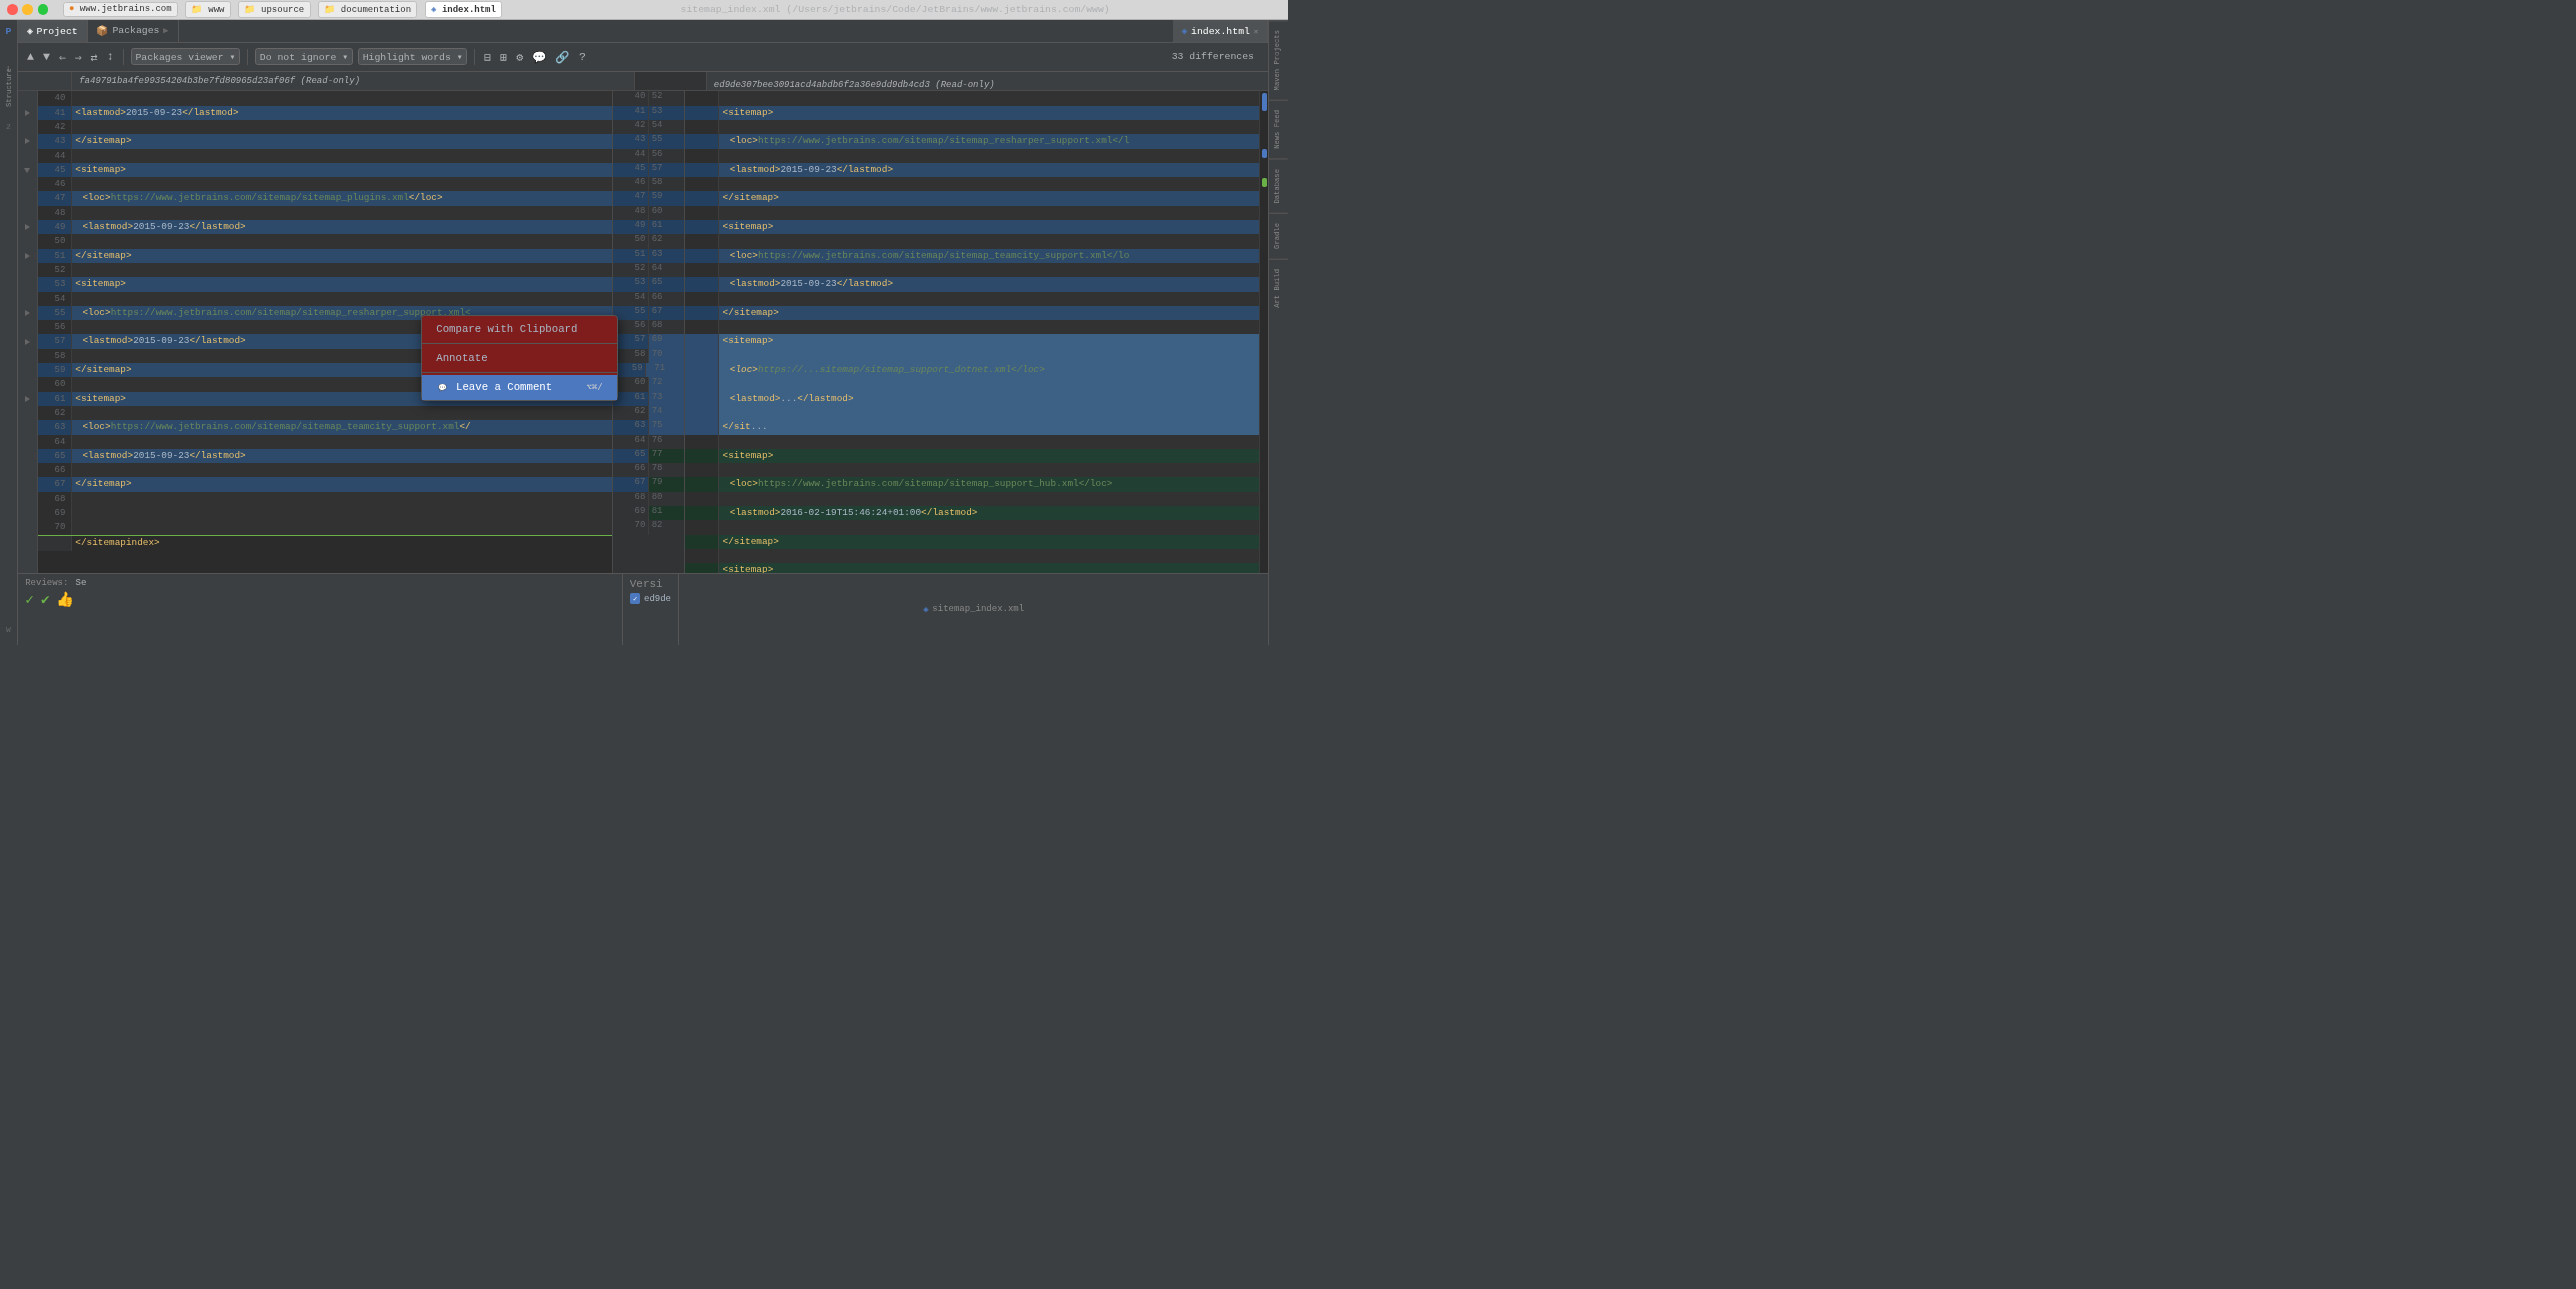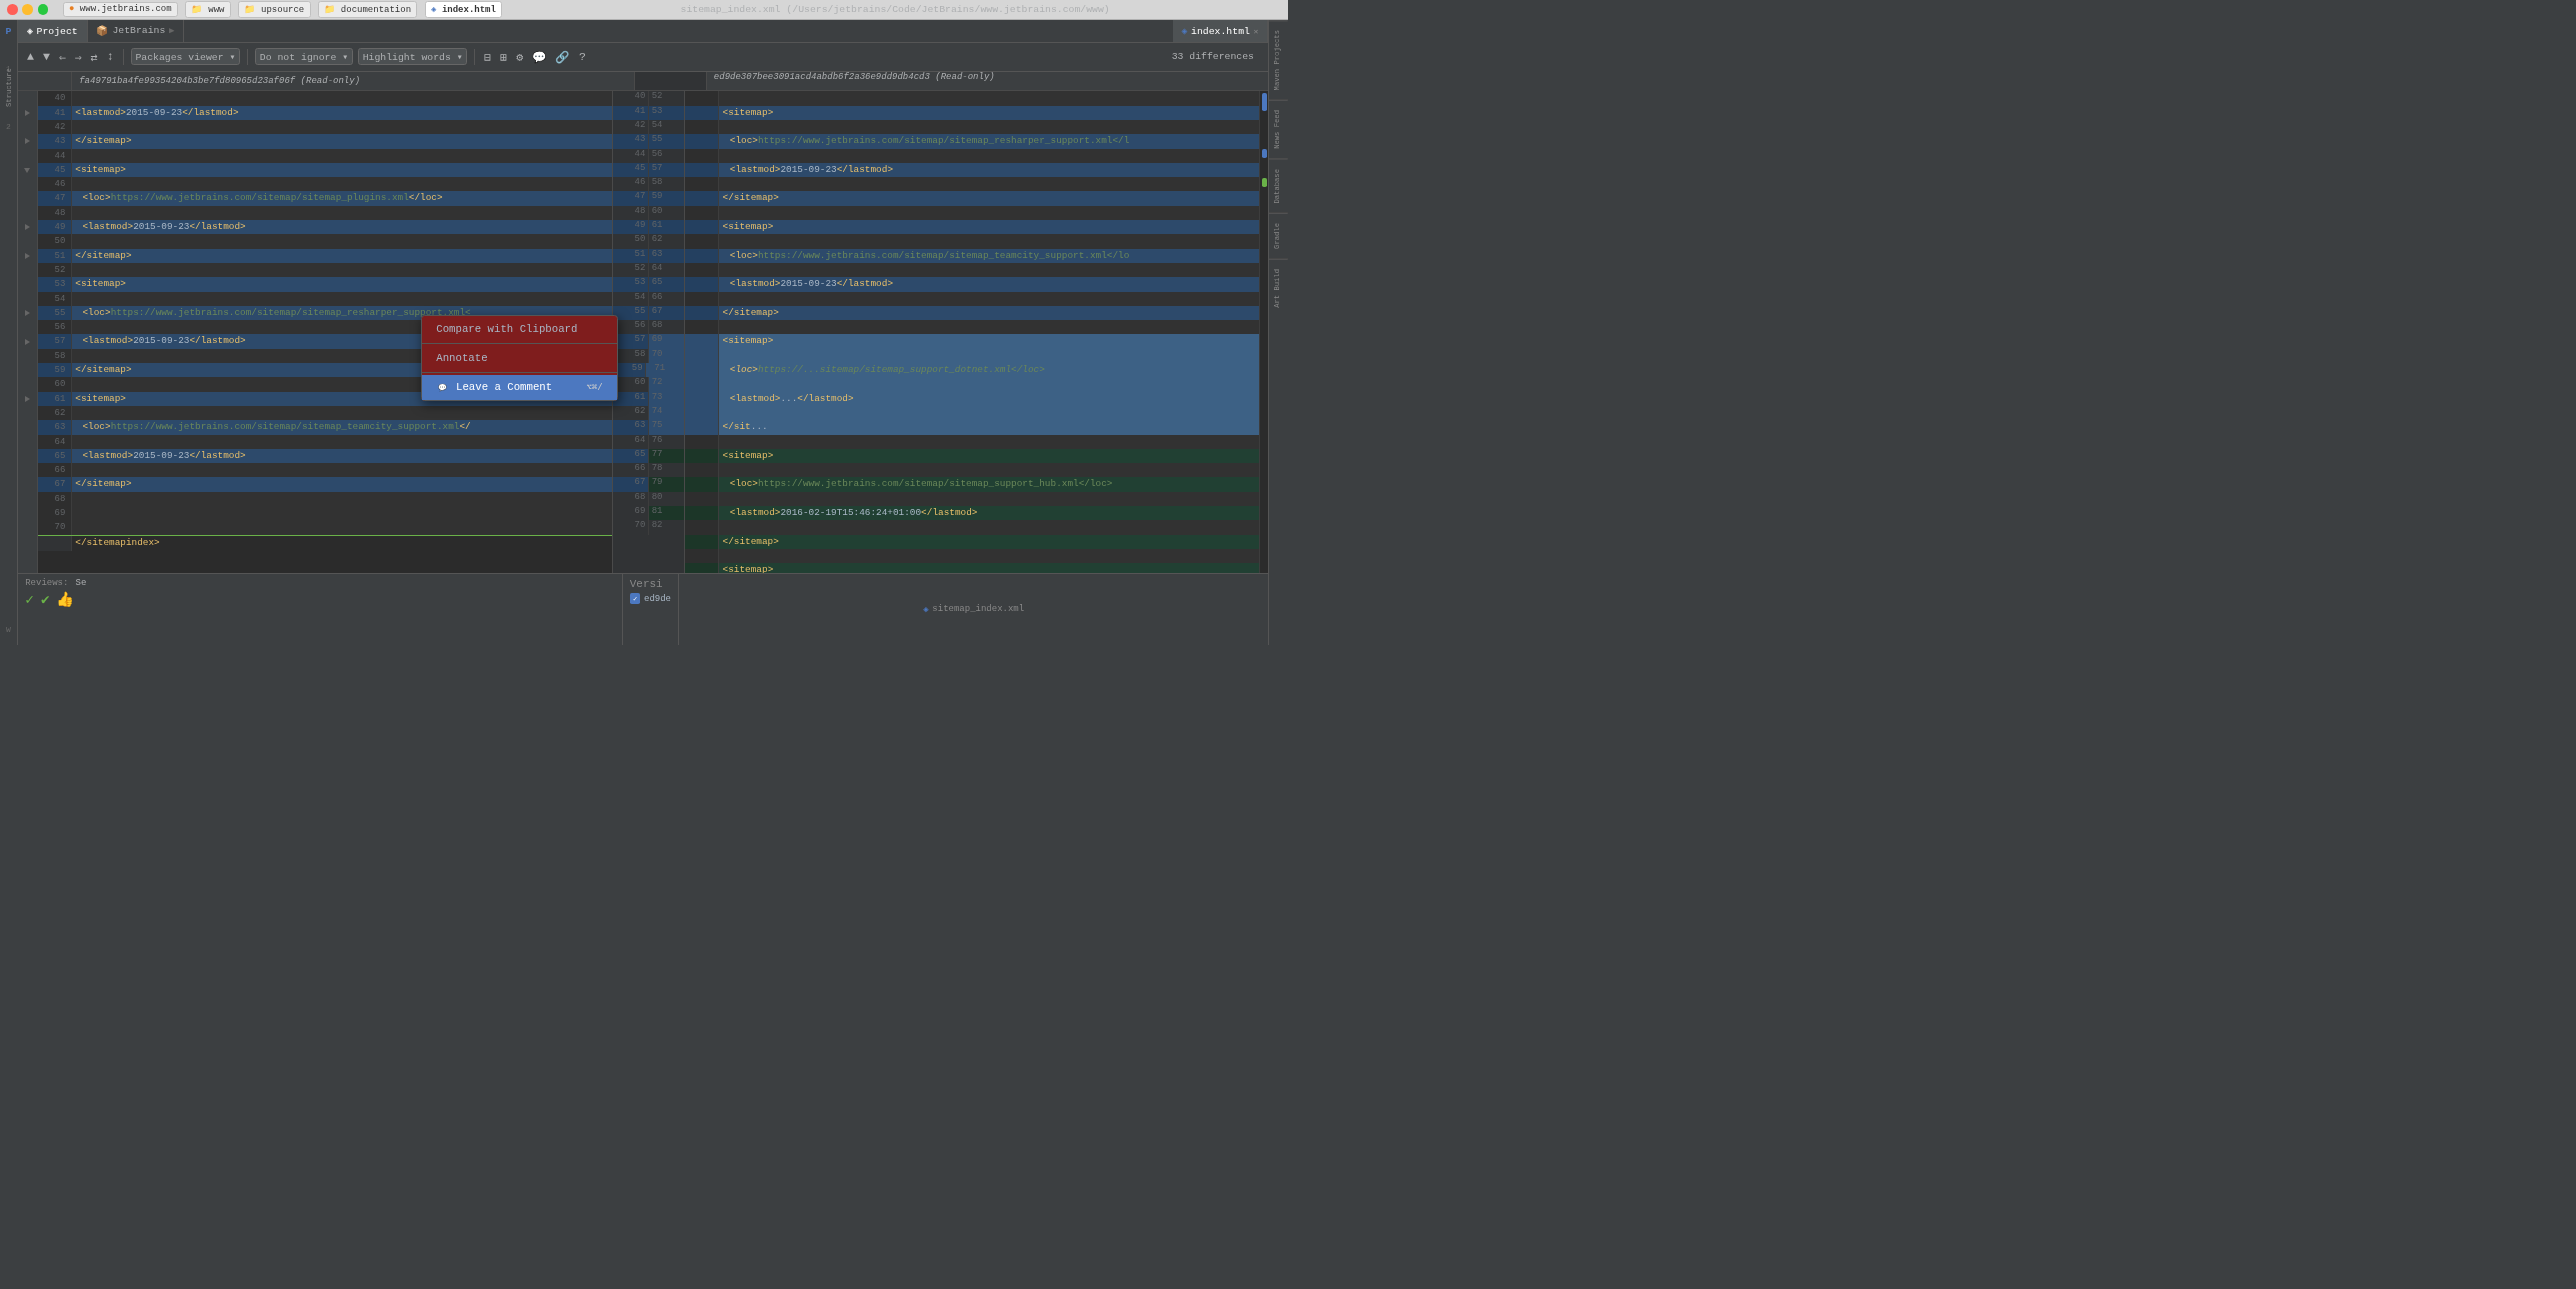--- a/index.html
+++ b/index.html
@@ -302,21 +302,21 @@
 
   <div class="center-content">
 
     <div class="tab-bar">
       <div class="tab-item active">
         <span>◈</span>
         <span>Project</span>
       </div>
       <div class="tab-item">
         <span>📦</span>
-        <span>JetBrains</span>
+        <span>Packages</span>
         <span style="font-size:9px;color:#666">▶</span>
       </div>
       <div style="flex:1"></div>
 
       <div class="tab-item active" style="border-top:1.8px solid #4c78c0;background:#4e5254">
         <span style="color:#4c78c0">◈</span>
         <span>index.html</span>
         <span style="font-size:8px;color:#888;cursor:pointer">✕</span>
       </div>
     </div>
@@ -362,21 +362,21 @@
 
       <div style="width:54px;background:#3c3f41;border-right:0.9px solid #4a4a4a;"></div>
 
       <div style="flex:1;display:flex;align-items:center;padding:0 7.2px;font-size:9px;color:#afb1b3;background:#3c3f41;border-right:0.9px solid #4a4a4a;">
         <span>fa49791ba4fe99354204b3be7fd80965d23af06f (Read-only)</span>
       </div>
 
       <div style="width:72px;display:flex;align-items:center;justify-content:center;font-size:9px;color:#606366;background:#313335;border-right:0.9px solid #4a4a4a;">
       </div>
 
-      <div style="flex:1;display:flex;align-items:flex-start;padding:0 7.2px;font-size:9px;color:#afb1b3;background:#3c3f41;">
+      <div style="flex:1;display:flex;align-items:flex-end;padding:0 7.2px;font-size:9px;color:#afb1b3;background:#3c3f41;">
         <span>ed9de307bee3091acd4abdb6f2a36e9dd9db4cd3 (Read-only)</span>
       </div>
     </div>
 
     <div class="diff-main-container" style="height:411px;position:relative;">
 
       <div style="width:19.7px;background:#3c3f41;border-right:0.9px solid #4a4a4a;overflow:hidden;flex-shrink:0;">
 
         <div style="height:14.3px;"></div>
         <div style="height:14.3px;display:flex;align-items:center;justify-content:center;">

